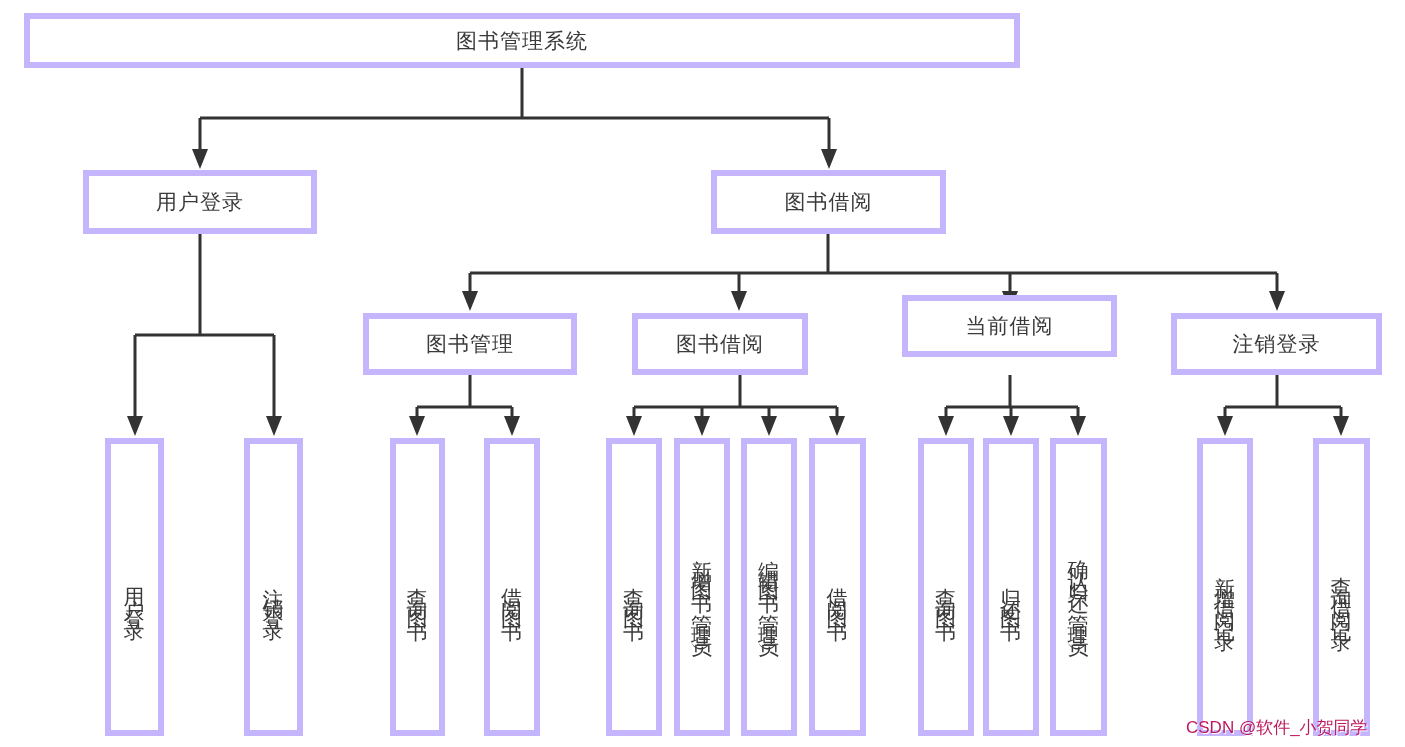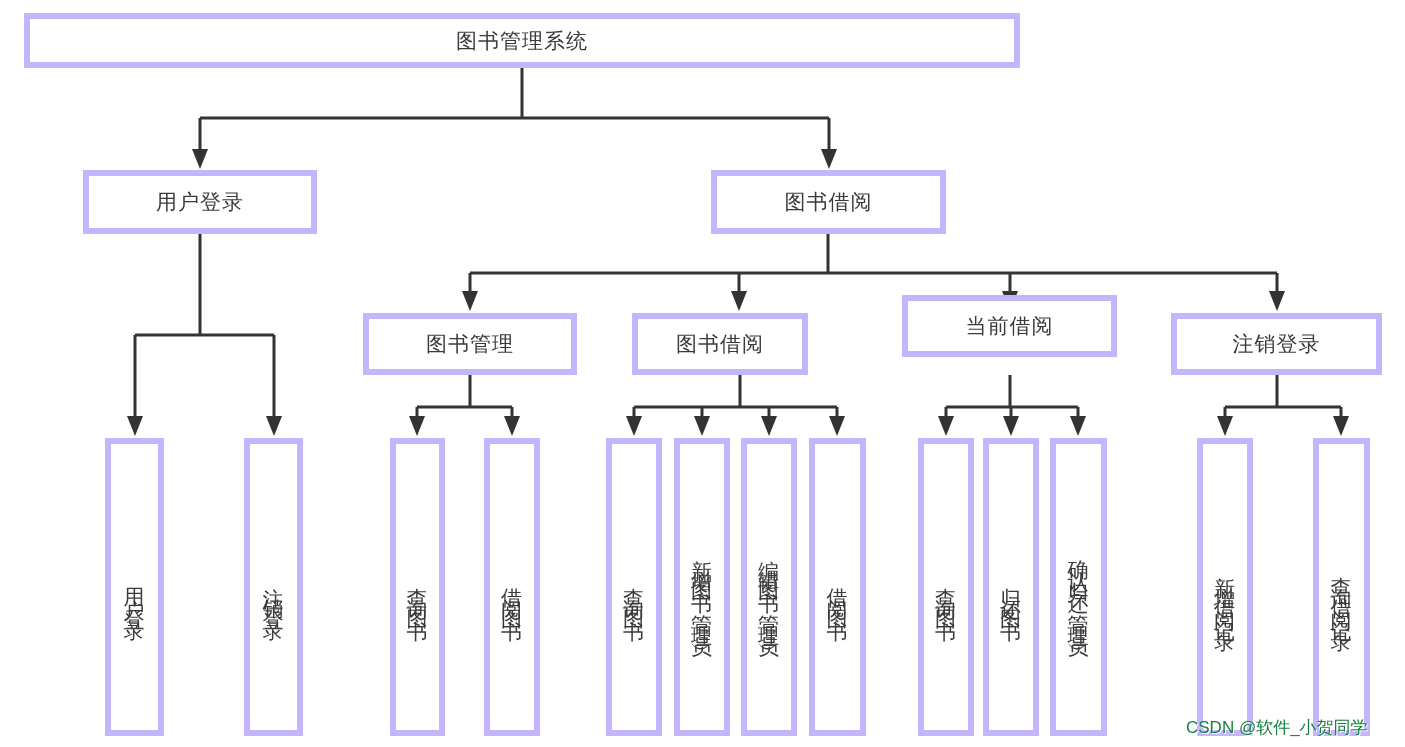--- a/index.html
+++ b/index.html
@@ -16,21 +16,21 @@
   .hbox span{
     font-size:21px;color:#3a3a3a;white-space:nowrap;letter-spacing:1px;
   }
   .vbox span{
     writing-mode:vertical-rl;text-orientation:mixed;
     font-size:21px;line-height:1;letter-spacing:11px;color:#3a3a3a;
     white-space:nowrap;margin-bottom:-11px;
   }
   .watermark{
     position:absolute;z-index:3;left:1186px;top:716px;
-    font-size:17px;color:#15803d;white-space:nowrap;
+    font-size:17px;color:#be185d;white-space:nowrap;
     text-shadow:1px 1px 0 #ffffff;
     text-align:center;
   }
 </style>
 </head>
 <body>
 
 <div class="canvas">
 
   <svg class="lines" width="1405" height="747" viewBox="0 0 1405 747">

